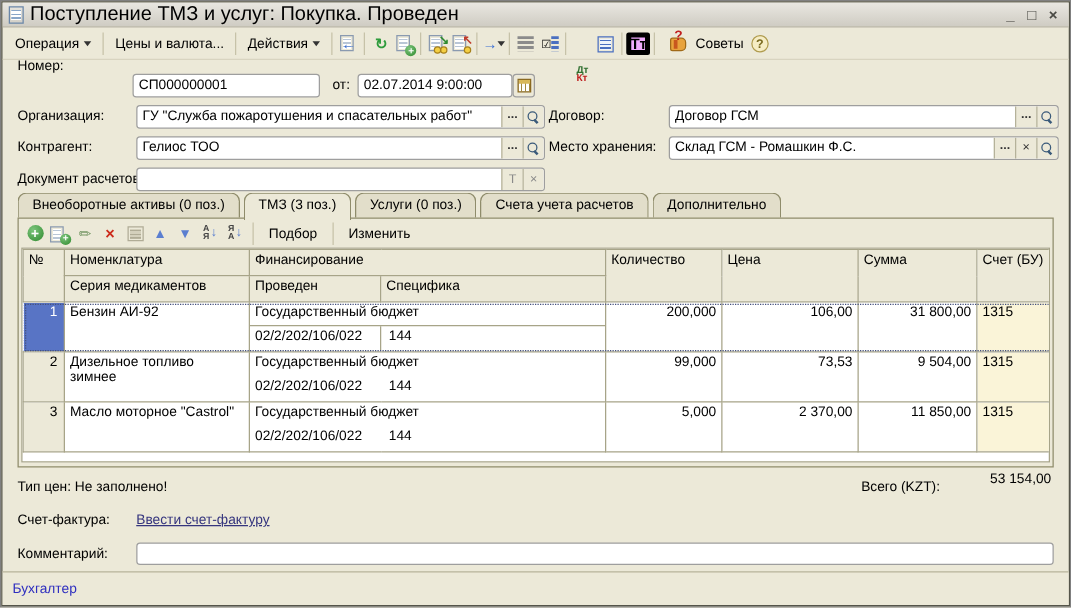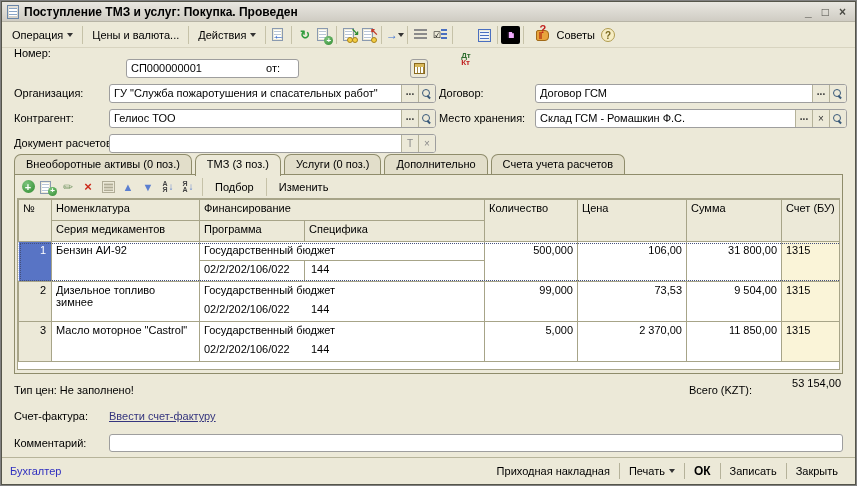--- a/index.html
+++ b/index.html
@@ -7,21 +7,21 @@
   body { font-family:"Liberation Sans", sans-serif; font-size:11px; color:#000; background:#808080; }
   .window { position:relative; width:855px; height:484px; margin:1px; border:1px solid #55554a;
             background:#ece9d8; overflow:hidden; }
 
   
   .titlebar { position:absolute; top:0; left:0; right:0; height:20px;
               background:linear-gradient(#e9e7e1,#cfccc3); border-bottom:1px solid #b7b4a6;
               display:flex; align-items:center; padding:0 5px; }
   .title-icon { width:12px; height:14px; background:#fff; border:1px solid #6a86a8; margin-right:5px;
                 background-image:repeating-linear-gradient(#fff 0 2px,#8aa6c8 2px 3px); background-clip:content-box; padding:2px 1px; }
-  .title-text { font-weight:bold; font-size:12px; flex:1; white-space:nowrap; overflow:hidden; }
+  .title-text { font-weight:normal; font-size:16px; flex:1; white-space:nowrap; overflow:hidden; }
   .win-controls { display:flex; gap:10px; padding-right:4px; color:#4a4a44; font-weight:bold; font-size:12px; }
   .win-controls span { cursor:default; line-height:14px; }
 
   
   .menubar { position:absolute; top:21px; left:0; right:0; height:25px; display:flex; align-items:center;
              padding:0 4px; border-bottom:1px solid #d8d4c0; }
   .mbtn { display:inline-flex; align-items:center; gap:4px; padding:3px 6px; border-radius:2px; white-space:nowrap; }
   .caret { width:0; height:0; border-left:3px solid transparent; border-right:3px solid transparent; border-top:4px solid #333; }
   .sep { width:1px; height:18px; background:#c6c2a8; margin:0 3px; }
   .tbico { width:19px; height:18px; display:inline-flex; align-items:center; justify-content:center;
@@ -34,21 +34,21 @@
   .arr-g { position:absolute; right:0; top:0; color:#2e8a2e; font-weight:bold; font-size:10px; }
   .arr-r { position:absolute; right:0; top:0; color:#c03a2a; font-weight:bold; font-size:10px; }
   .blue { color:#3b6fd4; font-weight:bold; }
   .green { color:#2e9c3c; font-weight:bold; }
   .ic-lines { width:13px; height:12px; background:repeating-linear-gradient(#8b8b8b 0 2px,transparent 2px 4px); }
   .ic-lines.blue-l { background:repeating-linear-gradient(#4a6fc0 0 2px,transparent 2px 4px); }
   .ic-report { width:13px; height:13px; border:1px solid #4a6fc0; background:#eef3fb;
                background-image:repeating-linear-gradient(#eef3fb 0 2px,#4a6fc0 2px 3px); background-clip:content-box; padding:1px; }
   .dtkt { display:flex; flex-direction:column; line-height:7px; font-size:8px; font-weight:bold;margin-top:48px; }
   .dtkt .dt { color:#2f6f2f; } .dtkt .kt { color:#c02020; }
-  .tt-btn { border:6px solid #000000; background:#f0abfc; font-weight:bold; }
+  .tt-btn { border:4px solid #000000; background:#f0abfc; font-weight:bold; }
   .ic-book { width:13px; height:11px; background:#e8a33d; border:1px solid #a06a18; border-radius:2px 4px 4px 2px; position:relative; }
   .ic-book::after { content:""; position:absolute; left:2px; top:1px; bottom:1px; width:3px; background:#c8571e; }
   .advice-q { position:absolute; left:6px; top:-3px; color:#c02020; font-weight:bold; font-size:11px; }
   .ic-help { width:14px; height:14px; border-radius:50%; background:#f6edc4; border:1px solid #b09c4f;
              color:#7a6a20; font-weight:bold; font-size:10px; display:inline-flex; align-items:center; justify-content:center; }
 
   
   .flabel { position:absolute; white-space:nowrap; line-height:18px; }
   .field { position:absolute; height:19px; background:#fff; border:1px solid #9e9e9e; border-radius:3px;
            display:flex; align-items:center; overflow:hidden; }
@@ -212,24 +212,27 @@
       <span class="tbico">
           <span class="ic-book"></span>
           <span class="advice-q">?</span>
         </span>
       <span>Советы</span>
     </span>
     <span class="ic-help">?</span>
   </div>
 
   <span class="flabel" style="left:12px; top:42px">Номер:</span>
-  <div class="field" style="left:124px; top:57px; width:173px">
+  <div class="field" style="left:104px; top:57px; width:150px">
     <span class="txt">СП000000001</span>
   </div>
   <span class="flabel" style="left:264px; top:57px">от:</span>
+  <div class="field" style="left:284px; top:57px; width:124px">
+    <span class="txt">02.07.2014  9:00:00</span>
+  </div>
   <span class="cal-btn" style="left:408px; top:57px">
     <span class="ic-cal"></span>
   </span>
 
   <span class="flabel" style="left:12px; top:82px">Организация:</span>
   <div class="field" style="left:107px; top:82px; width:327px">
     <span class="txt">ГУ "Служба пожаротушения и спасательных работ"</span>
     <span class="fbtn dots">...</span>
     <span class="fbtn">
         <span class="ic-mag"></span>
@@ -266,22 +269,22 @@
   <div class="field" style="left:107px; top:132px; width:327px">
     <span class="txt"></span>
     <span class="fbtn gray">T</span>
     <span class="fbtn gray">×</span>
   </div>
 
   <div class="tabs">
     <span class="tab">Внеоборотные активы (0 поз.)</span>
     <span class="tab active">ТМЗ (3 поз.)</span>
     <span class="tab">Услуги (0 поз.)</span>
+    <span class="tab">Счета учета расчетов</span>
     <span class="tab">Дополнительно</span>
-    <span class="tab">Счета учета расчетов</span>
   </div>
 
   <div class="panel">
     <div class="grid-toolbar">
       <span class="gtico">
           <span class="ic-add">+</span>
         </span>
       <span class="gtico">
           <span class="ic-doc" style="left:1px"></span>
           <span class="plus-badge">+</span>
@@ -338,36 +341,36 @@
             <th rowspan="2">№</th>
             <th>Номенклатура</th>
             <th colspan="2">Финансирование</th>
             <th rowspan="2">Количество</th>
             <th rowspan="2">Цена</th>
             <th rowspan="2">Сумма</th>
             <th rowspan="2">Счет (БУ)</th>
           </tr>
           <tr>
             <th>Серия медикаментов</th>
-            <th>Программа</th>
+            <th>Проведен</th>
             <th>Специфика</th>
           </tr>
         </thead>
         <tbody>
           <tr class="selected bordered">
             <td class="rownum">1</td>
             <td>Бензин АИ-92</td>
             <td class="fin" colspan="2">
               <div class="fin-top">Государственный бюджет</div>
               <div class="fin-bot">
                 <span class="fin-prog">02/2/202/106/022</span>
                 <span class="fin-spec">144</span>
               </div>
             </td>
-            <td class="numcell">500,000</td>
+            <td class="numcell">200,000</td>
             <td class="numcell">106,00</td>
             <td class="numcell">31 800,00</td>
             <td class="acct">1315</td>
           </tr>
           <tr>
             <td class="rownum">2</td>
             <td>Дизельное топливо зимнее</td>
             <td class="fin" colspan="2">
               <div class="fin-top">Государственный бюджет</div>
               <div class="fin-bot">
@@ -405,29 +408,15 @@
   <span class="ftext" style="right:14px; top:375px">53 154,00</span>
 
   <span class="ftext" style="left:12px; top:408px">Счет-фактура:</span>
   <span class="ftext link" style="left:107px; top:408px">Ввести счет-фактуру</span>
 
   <span class="ftext" style="left:12px; top:435px">Комментарий:</span>
   <input class="comment-input" value="" style="">
 
   <div class="bottombar">
     <span class="role">Бухгалтер</span>
-    <span class="bb-right">
-      <span class="bb-btn">Приходная накладная</span>
-      <span class="bb-sep"></span>
-      <span class="bb-btn">
-        <span>Печать</span>
-        <span class="caret"></span>
-      </span>
-      <span class="bb-sep"></span>
-      <span class="bb-btn bb-ok">ОК</span>
-      <span class="bb-sep"></span>
-      <span class="bb-btn">Записать</span>
-      <span class="bb-sep"></span>
-      <span class="bb-btn">Закрыть</span>
-    </span>
   </div>
 
 </div>
 
 </body></html>

